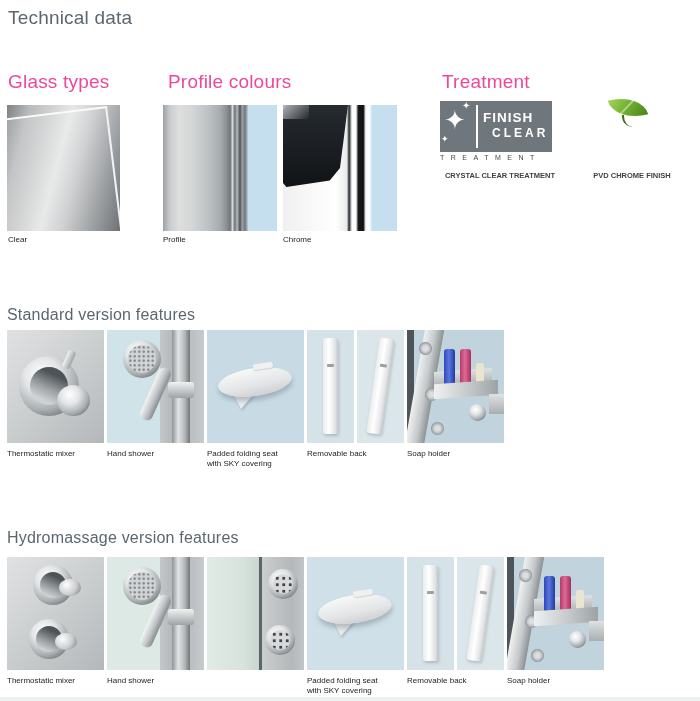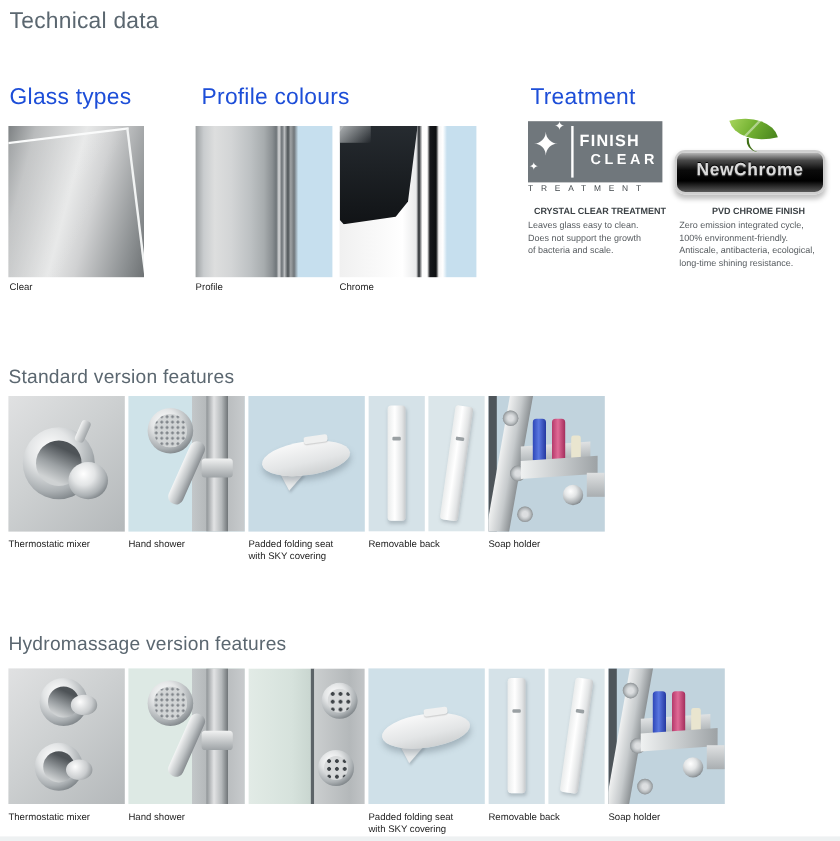--- a/index.html
+++ b/index.html
@@ -1,20 +1,20 @@
 <!DOCTYPE html>
 <html><head>
 <meta charset="utf-8">
 <style>
   html,body{margin:0;padding:0;background:#fff;}
   body{width:700px;height:701px;position:relative;font-family:"Liberation Sans",sans-serif;overflow:hidden;}
   .abs{position:absolute;}
   
   .h1{font-size:19px;color:#5b6770;letter-spacing:.2px;}
-  .h2{font-size:19px;color:#1d4ed8;letter-spacing:.2px;}
+  .h2{font-size:19px;color:#ec4899;letter-spacing:.2px;}
   .h2big{font-size:16px;color:#5b6770;letter-spacing:.2px;}
   
   .cap{font-size:8px;color:#1d1d1d;line-height:10px;white-space:pre-line;}
   
   .t-title{font-size:7.5px;font-weight:bold;color:#3c4246;text-align:center;}
   .t-desc{font-size:7.5px;color:#575c60;line-height:10.5px;white-space:pre-line;margin-top:3px;}
   
   .tile{position:absolute;overflow:hidden;}
   .row1-tile{top:105px;height:126px;width:114px;}
   .feat-tile{width:97px;height:113px;}
@@ -143,39 +143,29 @@
   <span class="cc-star-big">✦</span>
   <span class="cc-star-sm">✦</span>
   <span class="cc-star-sm2">✦</span>
   <div class="cc-line"></div>
   <div class="cc-w1">FINISH</div>
   <div class="cc-w2">CLEAR</div>
 </div>
 <div class="cc-sub">TREATMENT</div>
 
 <div class="nc-wrap">
-  <div class="nc-pill">
-    <div class="nc-text">NewChrome</div>
-  </div>
   <div class="nc-leaf"></div>
   <div class="nc-stem"></div>
 </div>
 
 <div class="abs" style="left:440px;top:171px;width:120px;">
   <div class="t-title">CRYSTAL CLEAR TREATMENT</div>
-  <div class="t-desc">Leaves glass easy to clean.
-Does not support the growth
-of bacteria and scale.</div>
 </div>
 <div class="abs" style="left:566px;top:171px;width:132px;">
   <div class="t-title">PVD CHROME FINISH</div>
-  <div class="t-desc">Zero emission integrated cycle,
-100% environment-friendly.
-Antiscale, antibacteria, ecological,
-long-time shining resistance.</div>
 </div>
 
 <div class="abs h2big" style="left:7px;top:306px;">Standard version features</div>
 
 <div class="tile feat-tile mx-bg" style="left:7px;top:330px;">
   <div class="mx-base chr"></div>
   <div class="mx-inner"></div>
   <div class="mx-lever"></div>
   <div class="mx-knob chr"></div>
 </div>

